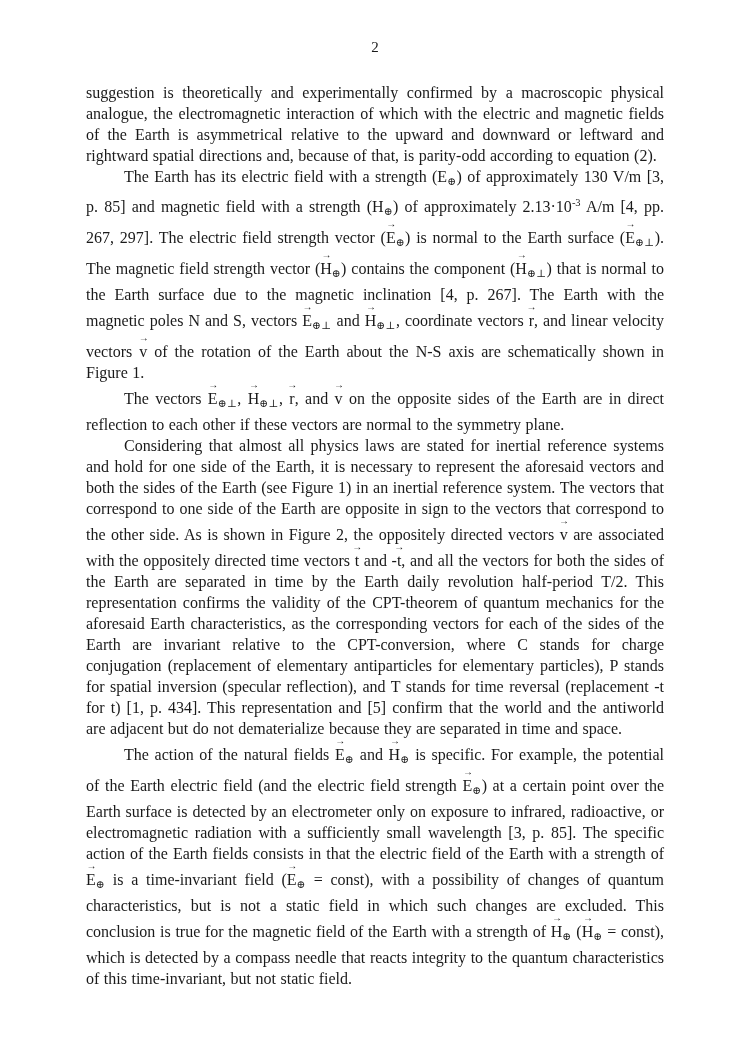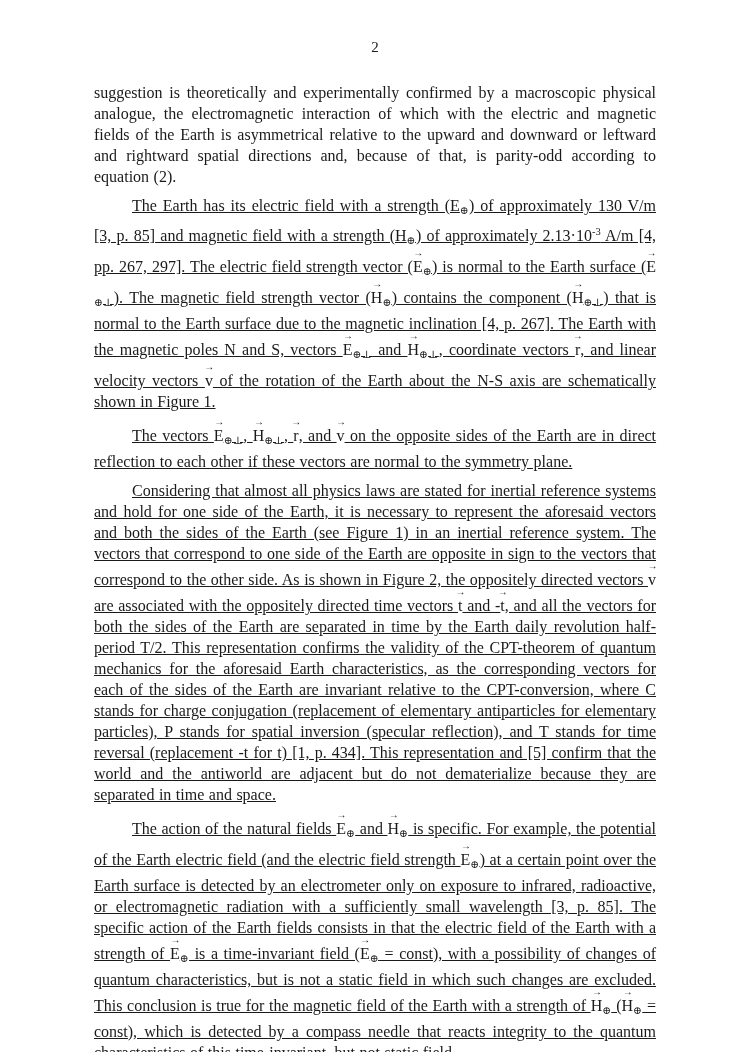--- a/index.html
+++ b/index.html
@@ -20,27 +20,27 @@
     color: #1a1a1a;
   }
   .page-number {
     text-align: center;
     font-size: 15px;
     line-height: 18px;
     margin-bottom: 26px;
   }
   .doc-body { }
   .para {
-    margin: 8px;
+    margin: 0;
     text-align: justify;
     font-size: 16px;
     line-height: 21px;
     word-spacing: 0.5px;
   }
-  .para.indent { text-indent: 38px; text-decoration: underline; }
+  .para.indent { text-indent: 38px; }
   
   .sub {
     font-size: 10.5px;
     vertical-align: -3px;
     letter-spacing: 0.5px;
   }
   
   .sup {
     font-size: 10.5px;
     vertical-align: 6px;

